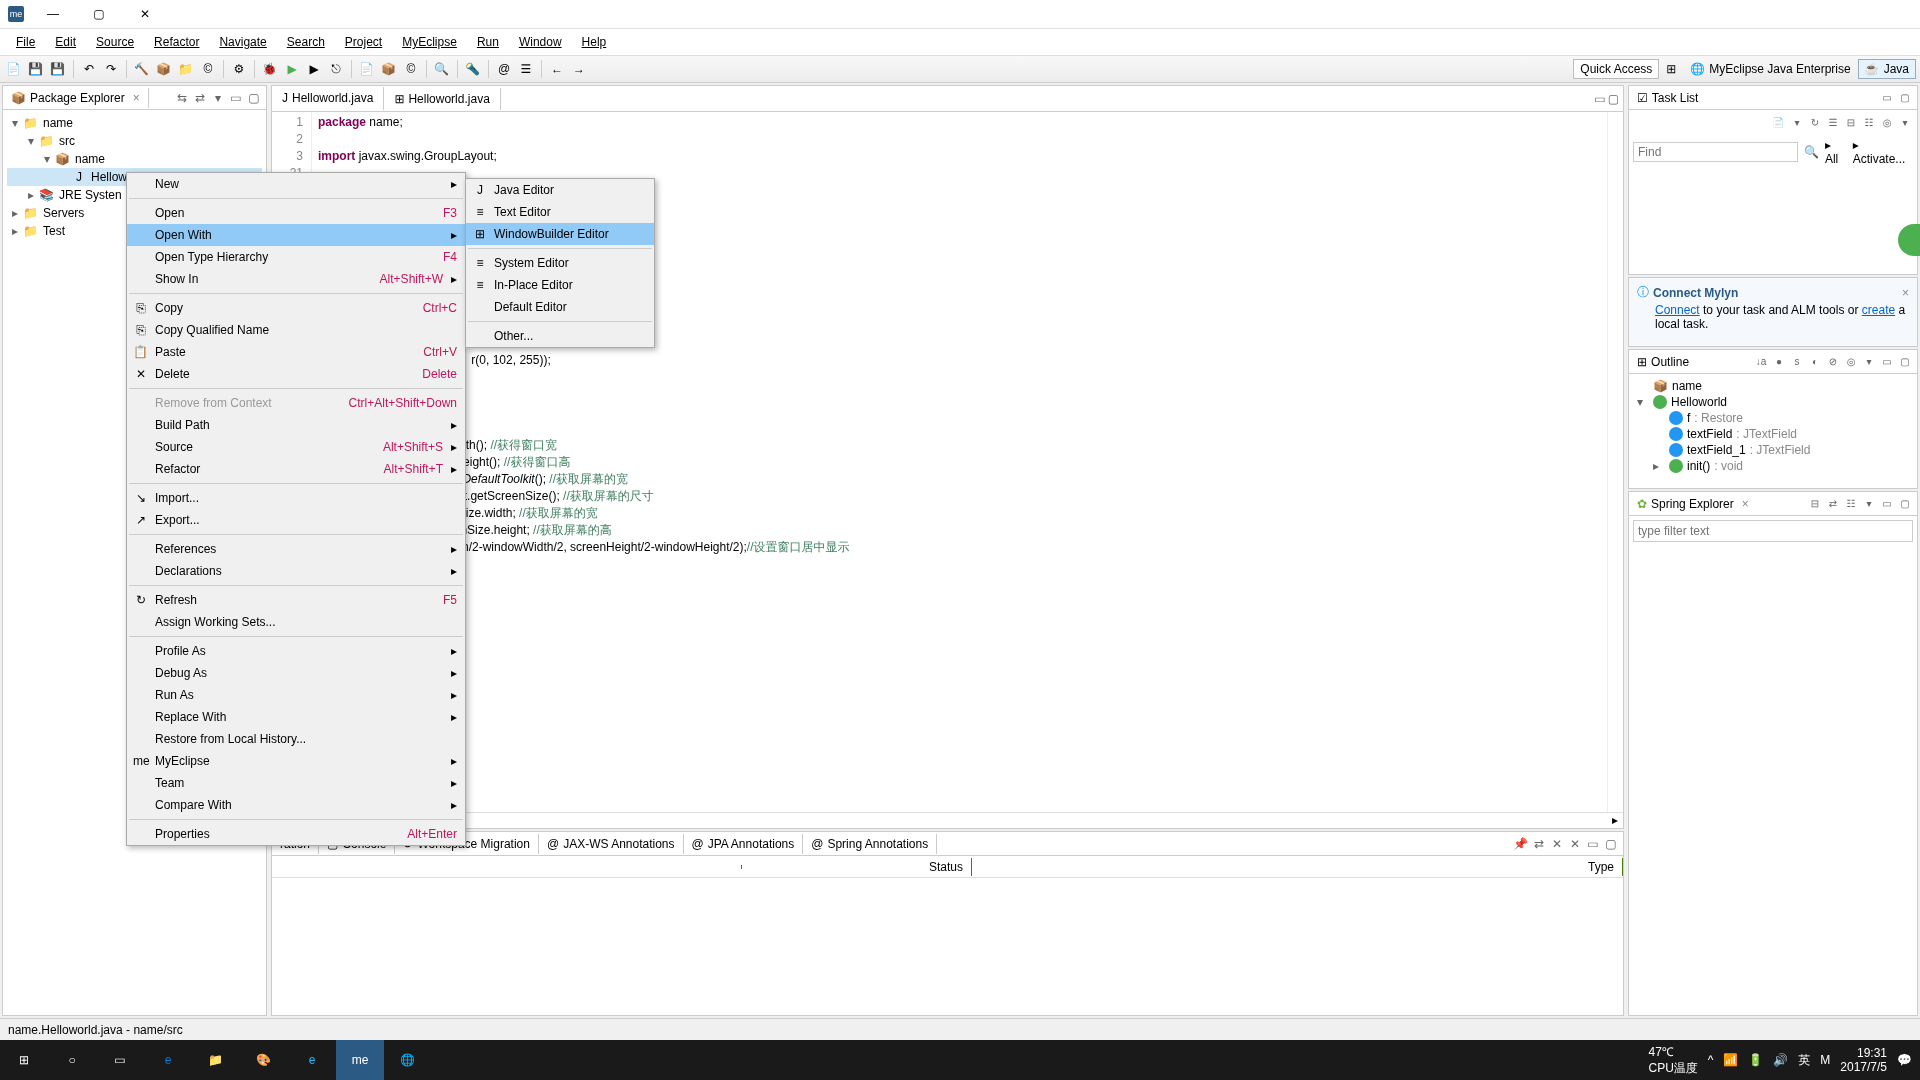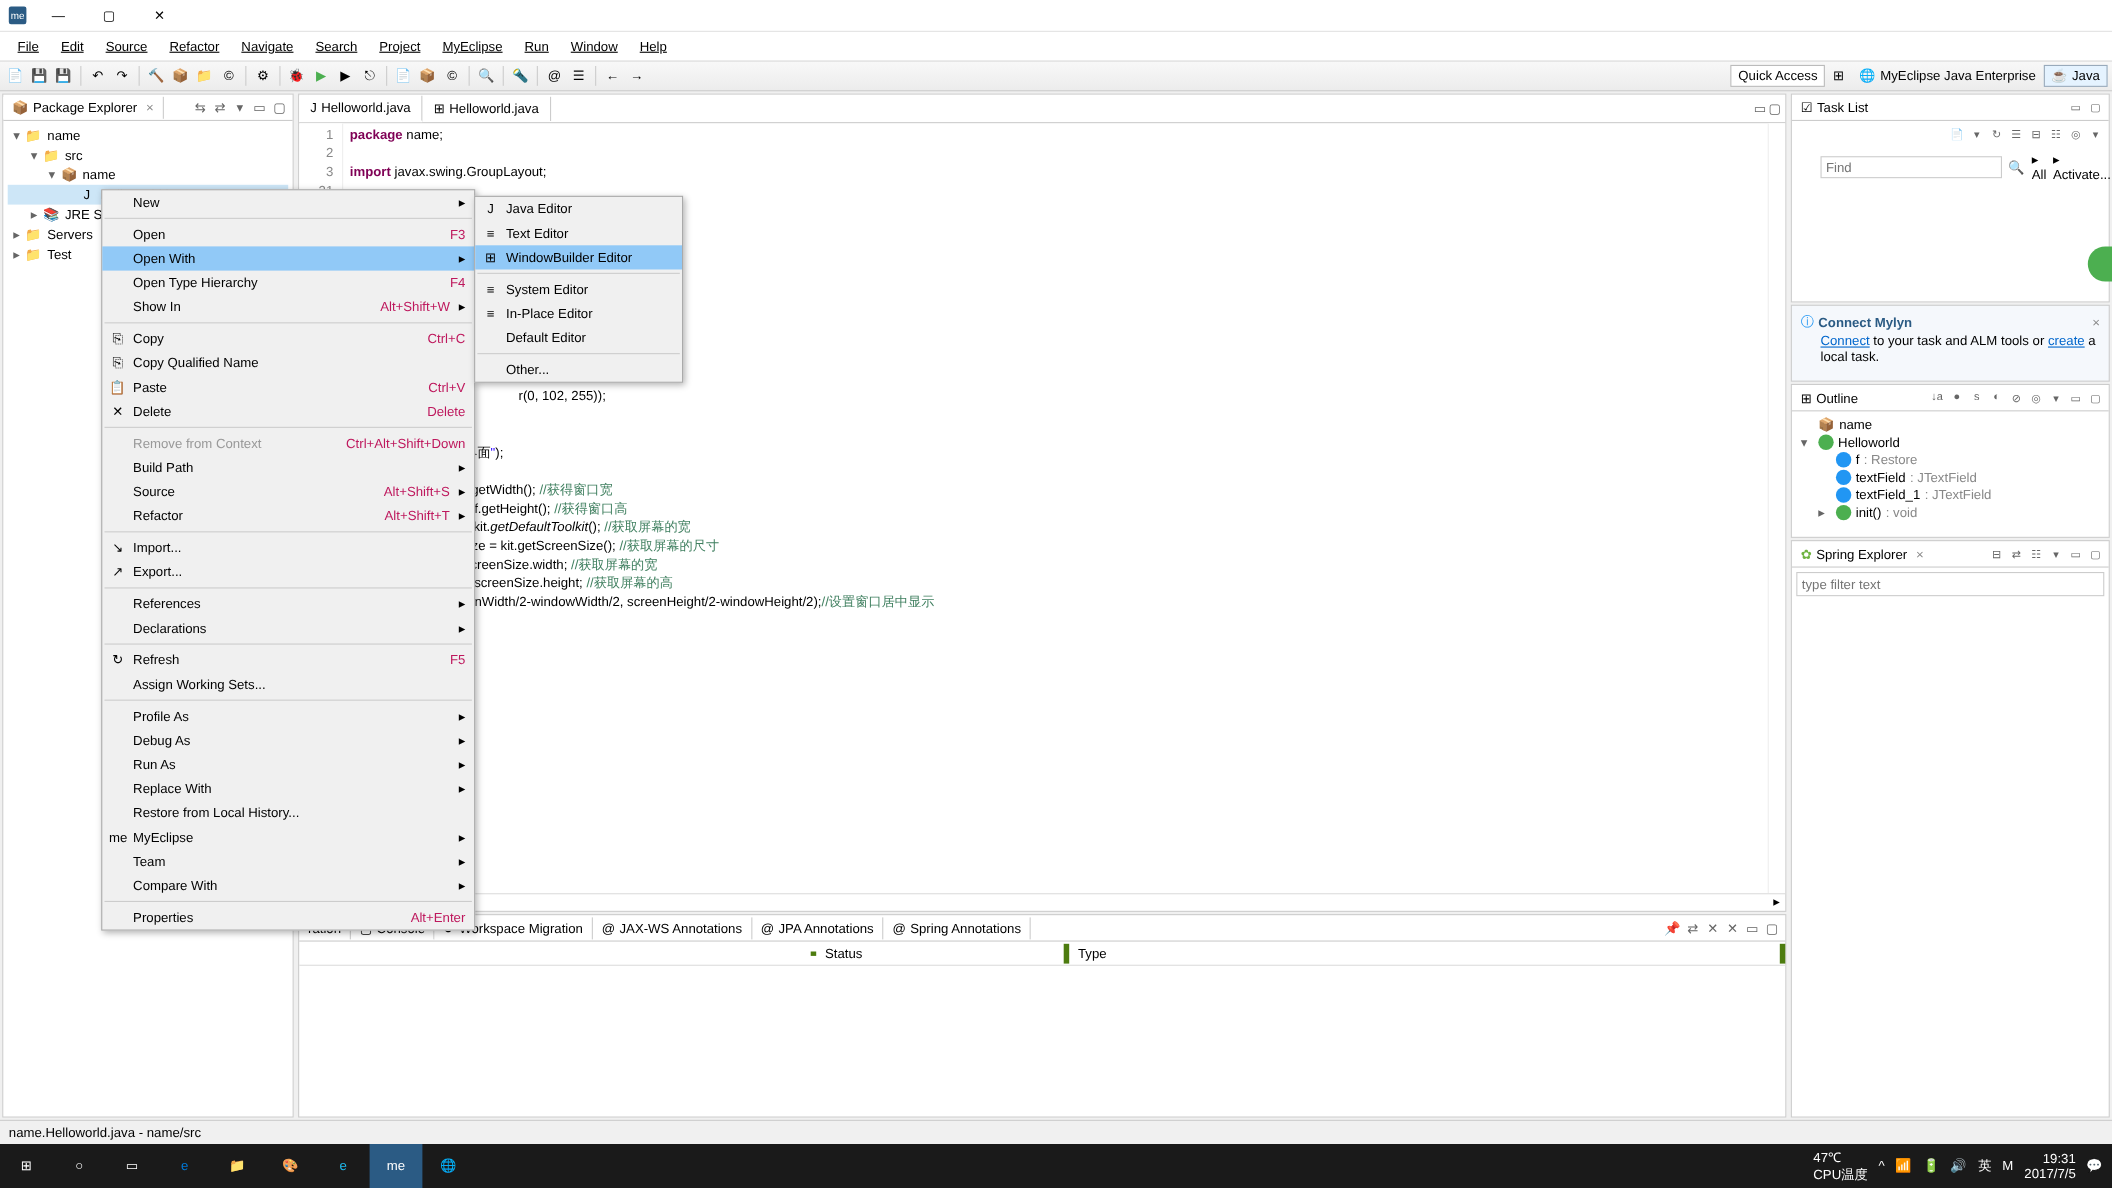--- a/index.html
+++ b/index.html
@@ -45,29 +45,29 @@
 .str { color: #2a00ff; }
 .com { color: #3f7f5f; }
 .meth { font-style: italic; }
 .bottom-panel { height: 185px; background: #fff; border: 1px solid #ccc; margin-top: 2px; display: flex; flex-direction: column; }
 .btabs { height: 24px; display: flex; align-items: center; border-bottom: 1px solid #ccc; }
 .btabs .btab { padding: 3px 8px; border-right: 1px solid #ccc; cursor: pointer; display: flex; gap: 4px; align-items: center; }
 .btabs .btab.active { background: #fff; }
 .btabs .bicons { margin-left: auto; display: flex; gap: 2px; padding-right: 4px; }
 .btabs .bicons span { width: 16px; height: 16px; cursor: pointer; color: #666; display: flex; align-items: center; justify-content: center; }
 .table-head { display: flex; border-bottom: 1px solid #ddd; height: 22px; align-items: center; }
-.table-head div { padding: 2px 8px; border-right: 5px solid #4d7c0f; }
+.table-head div { padding: 2px 8px; border-right: 1px solid #4d7c0f; text-align: right; }
 .right-panel { width: 290px; display: flex; flex-direction: column; margin: 2px; gap: 2px; }
 .right-box { background: #fff; border: 1px solid #ccc; display: flex; flex-direction: column; }
 .rb-head { height: 24px; display: flex; align-items: center; border-bottom: 1px solid #ccc; }
 .rb-head .tab { padding: 3px 8px; display: flex; gap: 4px; align-items: center; }
 .rb-head .icons { margin-left: auto; display: flex; gap: 2px; padding-right: 4px; }
 .rb-head .icons span { width: 16px; height: 16px; cursor: pointer; color: #666; display: flex; align-items: center; justify-content: center; font-size: 10px; }
 .rb-body { padding: 4px; flex: 1; overflow: auto; }
-.find-row { display: flex; align-items: center; gap: 6px; padding: 4px; margin-left: 22px; }
+.find-row { display: flex; align-items: center; gap: 6px; padding: 4px; }
 .find-row input { flex: 1; border: 1px solid #ccc; padding: 2px 4px; }
 .statusbar { height: 22px; background: #f0f0f0; border-top: 1px solid #ccc; display: flex; align-items: center; padding: 0 8px; }
 .taskbar { height: 40px; background: #1a1a1a; display: flex; align-items: center; color: #fff; }
 .taskbar .tbitem { width: 48px; height: 40px; display: flex; align-items: center; justify-content: center; cursor: pointer; }
 .taskbar .systray { margin-left: auto; display: flex; align-items: center; padding-right: 8px; gap: 10px; font-size: 11px; }
 .context-menu { position: absolute; background: #f0f0f0; border: 1px solid #aaa; box-shadow: 2px 2px 6px rgba(0,0,0,0.3); z-index: 100; min-width: 340px; }
 .context-menu .cm-item { display: flex; align-items: center; height: 22px; padding: 0 8px 0 28px; cursor: pointer; position: relative; }
 .context-menu .cm-item.highlight { background: #91c9f7; }
 .context-menu .cm-item.disabled { color: #999; }
 .context-menu .cm-item .label { flex: 1; }
@@ -484,21 +484,21 @@
     <span>英</span>
     <span>M</span>
     <div style="text-align:right">
       <div>19:31</div>
       <div>2017/7/5</div>
     </div>
     <span>💬</span>
   </div>
 </div>
 
-<div class="context-menu" id="ctx-menu" style="left:92px;top:172px">
+<div class="context-menu" id="ctx-menu" style="left:126px;top:172px">
     <div class="cm-item">
       <span class="label">New</span>
       <span class="arrow-r">▸</span>
     </div>
     <div class="cm-sep"></div>
     <div class="cm-item">
       <span class="label">Open</span>
       <span class="shortcut">F3</span>
     </div>
     <div class="cm-item highlight" style="position: relative;">

